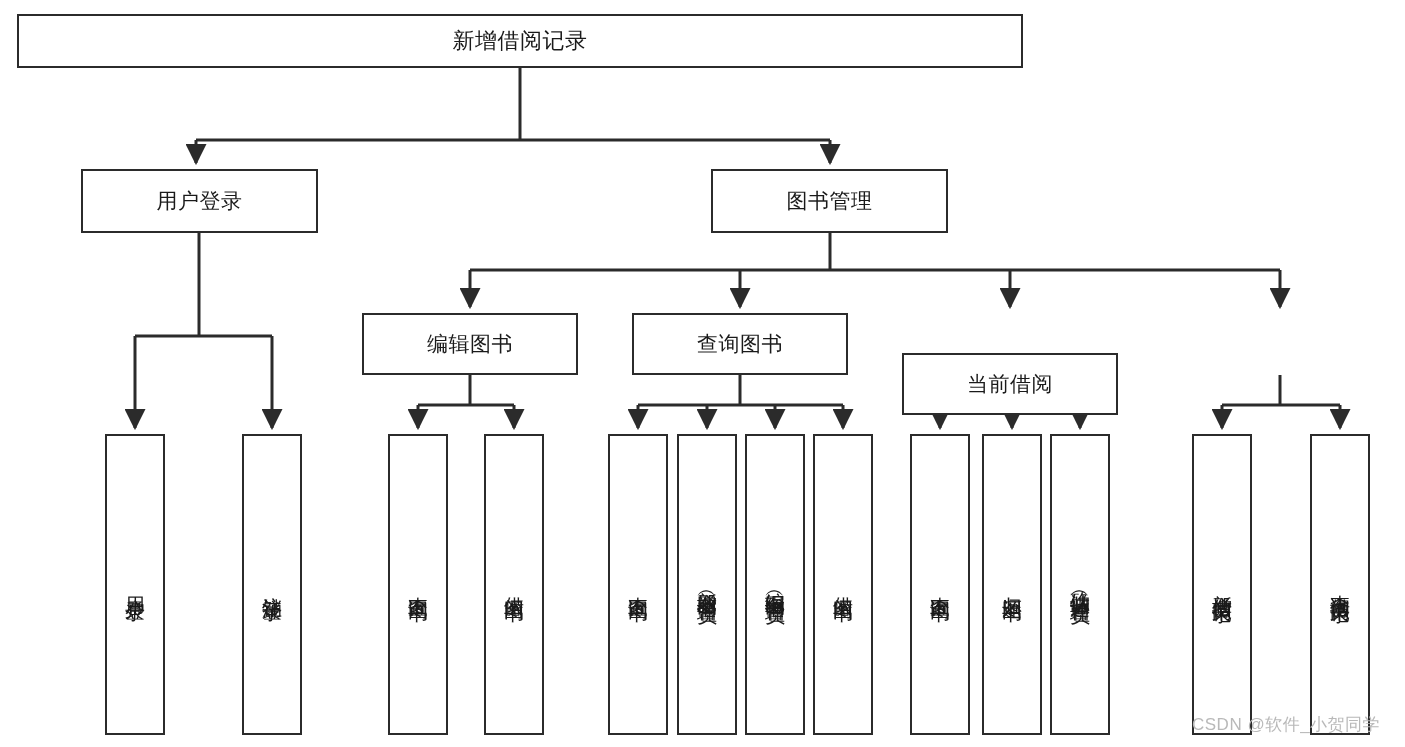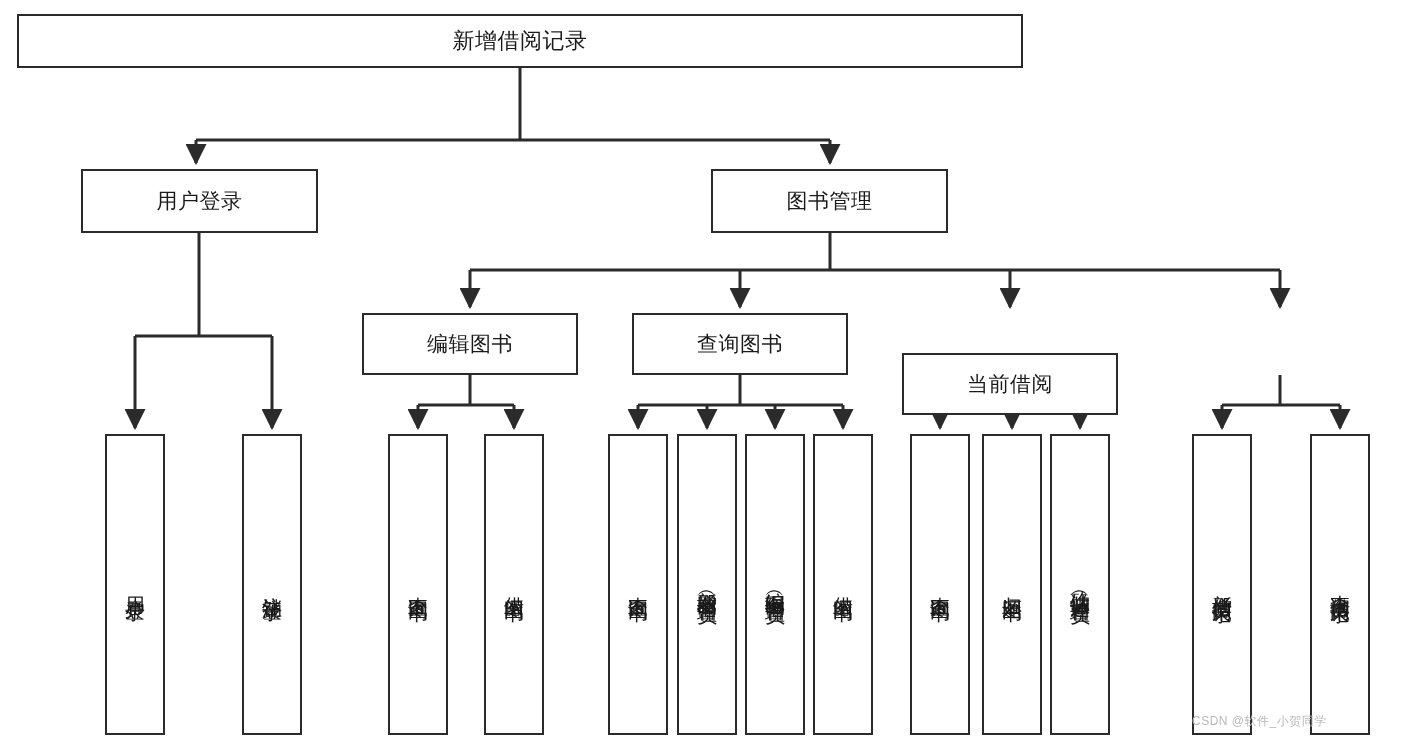--- a/index.html
+++ b/index.html
@@ -54,21 +54,21 @@
   .v-node .node-label {
     writing-mode: vertical-rl;
     text-orientation: upright;
     font-size: 20px;
     line-height: 1.05;
     letter-spacing: 2px;
     white-space: nowrap;
   }
   .watermark {
     position: absolute;
-    font-size: 12px;
+    font-size: 17px;
     color: #b9b9b9;
     white-space: nowrap;
     letter-spacing: 0.5px;
   }
 </style>
 </head>
 <body>
 
 <div id="canvas">
 

